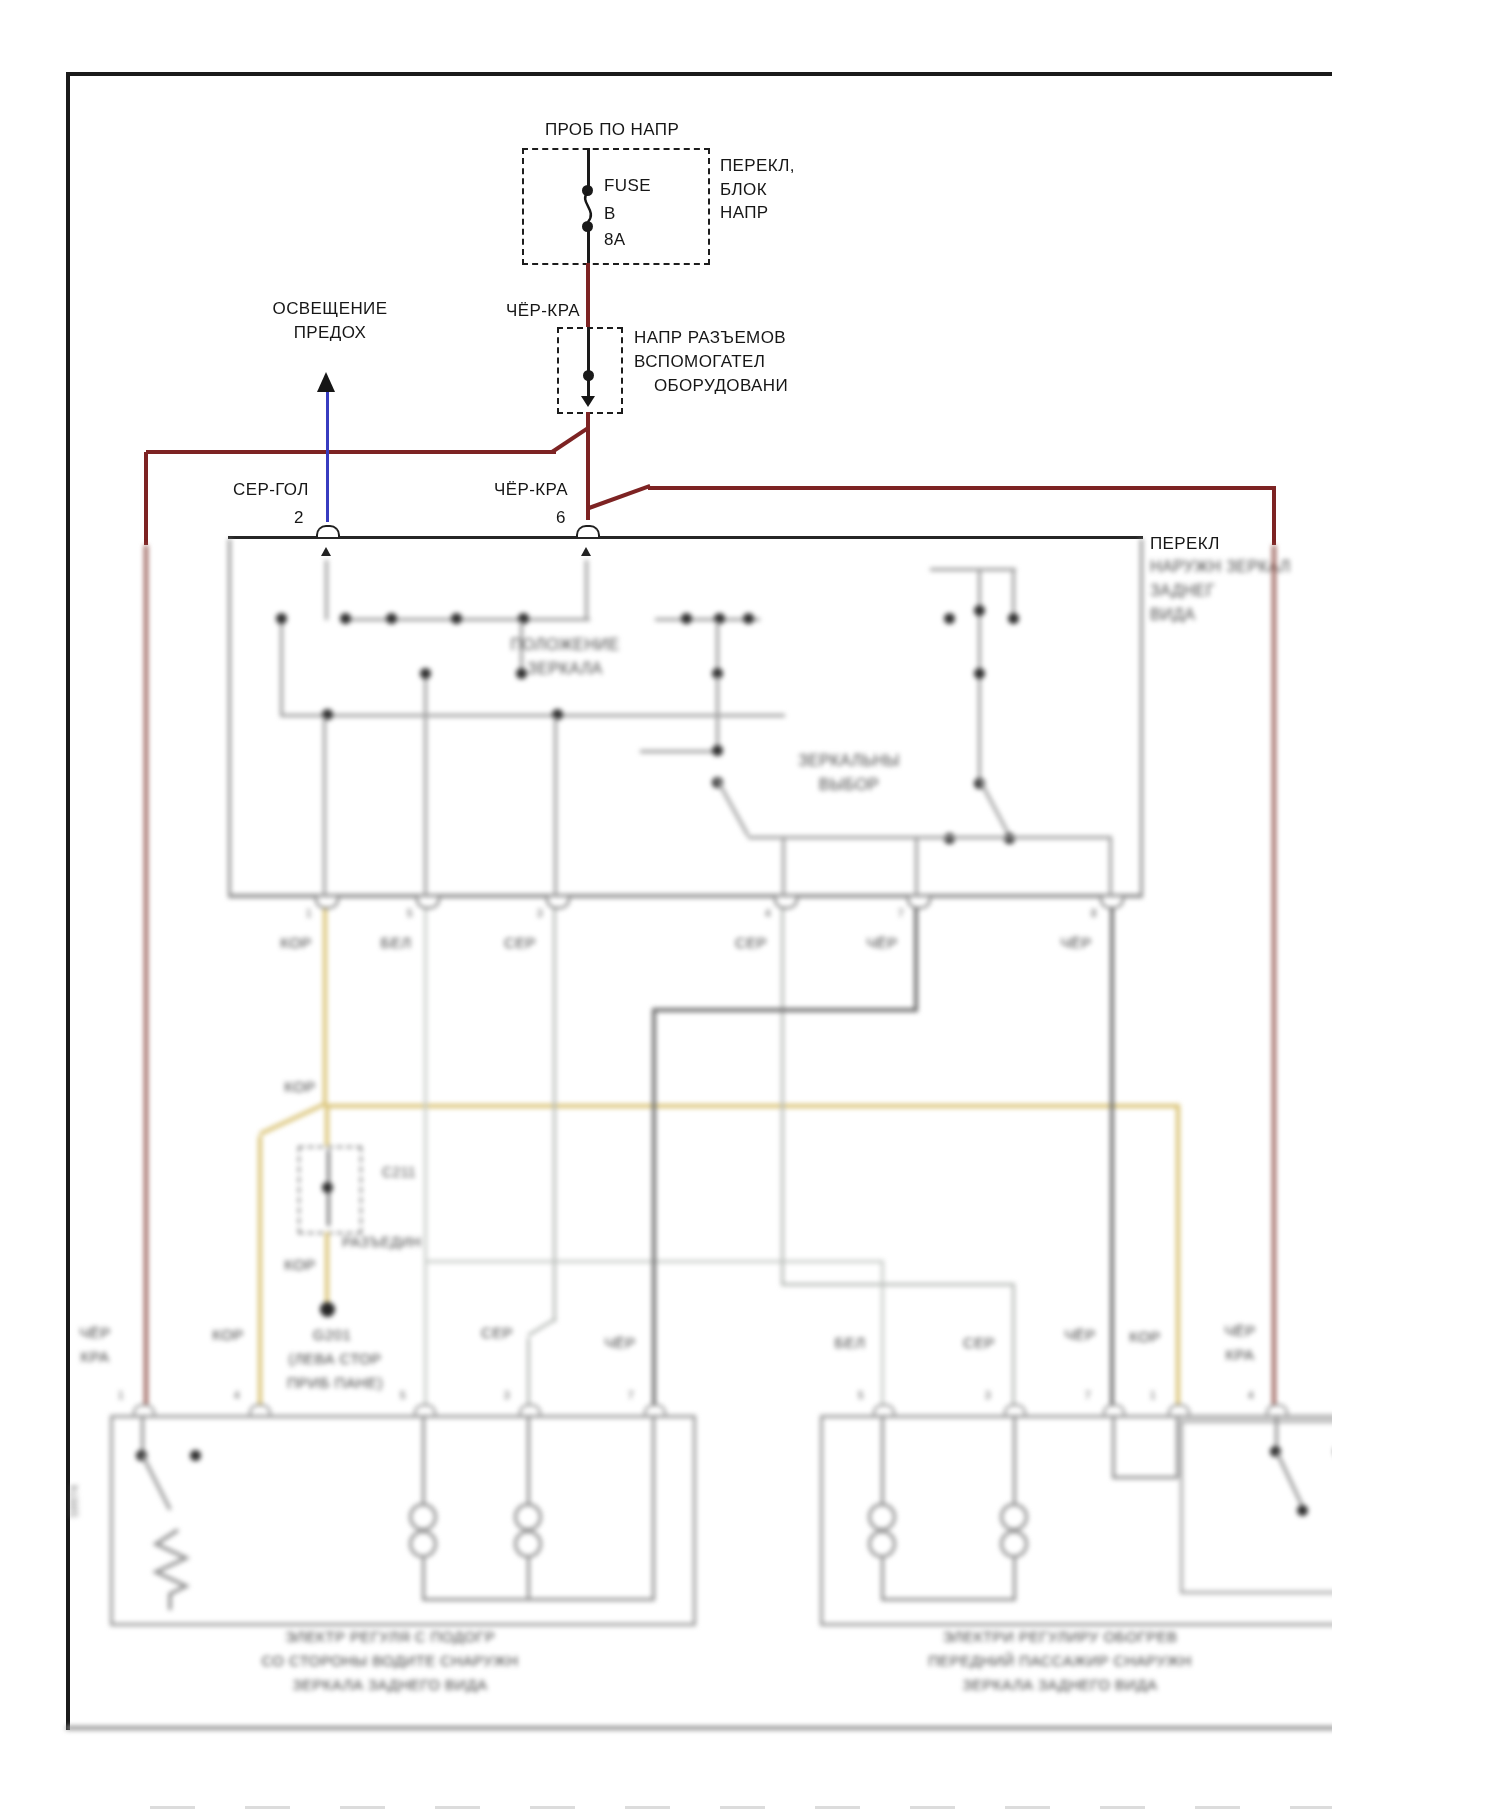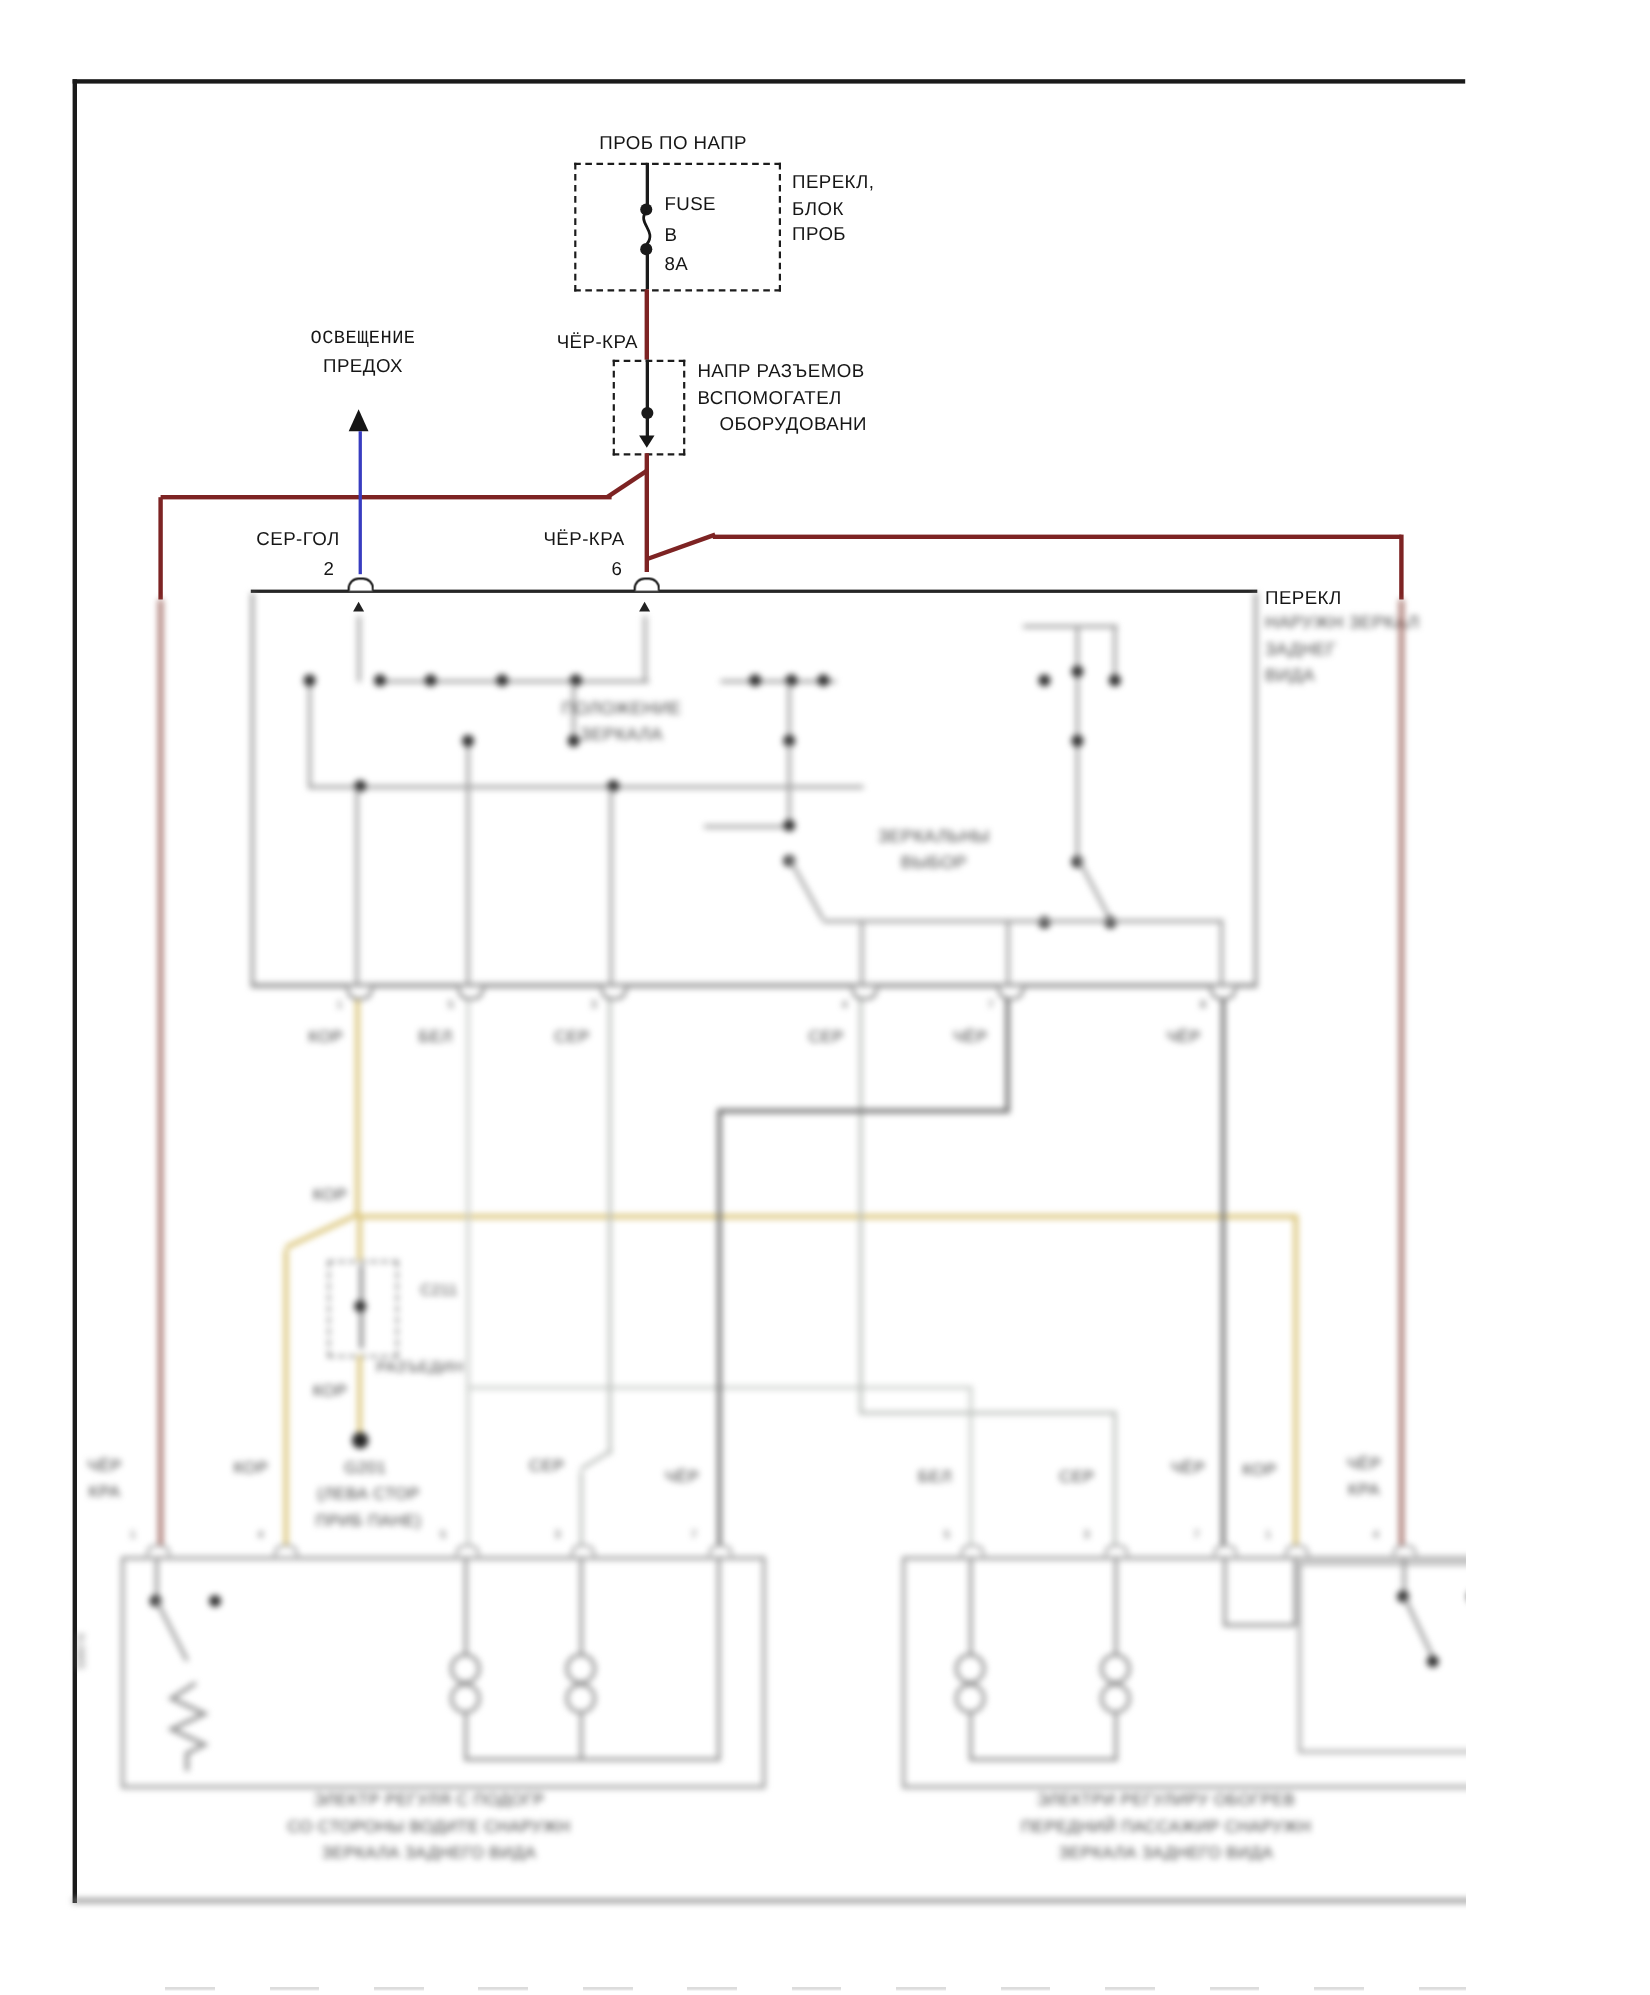--- a/index.html
+++ b/index.html
@@ -59,21 +59,21 @@
     <svg style="position:absolute;left:576px;top:190px;" width="24" height="36" viewBox="0 0 24 36">
       <path d="M12,2 C2,12 22,20 12,32" stroke="#161616" stroke-width="2.5" fill="none"></path>
     </svg>
     <div class="dot" style="left:582px;top:221px;"></div>
     <div class="w blk" style="left:587px;top:230px;width:3px;height:33px;"></div>
     <span class="lbl" style="left:604px;top:176px;">FUSE</span>
     <span class="lbl" style="left:604px;top:204px;">B</span>
     <span class="lbl" style="left:604px;top:230px;">8A</span>
     <span class="lbl" style="left:720px;top:156px;">ПЕРЕКЛ,</span>
     <span class="lbl" style="left:720px;top:180px;">БЛОК</span>
-    <span class="lbl" style="left:720px;top:203px;">ПРОБ</span>
+    <span class="lbl" style="left:720px;top:203px;">НАПР</span>
 
     <div class="w red" style="left:586px;top:263px;width:4px;height:64px;"></div>
     <span class="lbl r" style="left:580px;top:301px;">ЧЁР-КРА</span>
 
     <div class="dash" style="left:557px;top:327px;width:62px;height:83px;"></div>
     <div class="w blk" style="left:587px;top:327px;width:3px;height:70px;"></div>
     <div class="dot" style="left:583px;top:370px;"></div>
     <div class="tri-dn" style="left:581px;top:396px;"></div>
     <span class="lbl" style="left:634px;top:328px;">НАПР РАЗЪЕМОВ</span>
     <span class="lbl" style="left:634px;top:352px;">ВСПОМОГАТЕЛ</span>
@@ -81,21 +81,21 @@
 
     <div class="w red" style="left:586px;top:412px;width:4px;height:18px;"></div>
     <div class="w red rot" style="left:552px;top:450px;width:44px;height:4px;transform:rotate(-33.7deg);"></div>
     <div class="w red" style="left:146px;top:450px;width:410px;height:4px;"></div>
     <div class="w red" style="left:144px;top:452px;width:4px;height:93px;"></div>
     <div class="w red" style="left:586px;top:427px;width:4px;height:93px;"></div>
     <div class="w red rot" style="left:589px;top:506px;width:65px;height:4px;transform:rotate(-19.8deg);"></div>
     <div class="w red" style="left:648px;top:486px;width:626px;height:4px;"></div>
     <div class="w red" style="left:1272px;top:486px;width:4px;height:59px;"></div>
 
-    <span class="lbl c" style="left:330px;top:299px;font-family:Liberation Mono, monospace;">ОСВЕЩЕНИЕ</span>
+    <span class="lbl c" style="left:330px;top:299px;">ОСВЕЩЕНИЕ</span>
     <span class="lbl c" style="left:330px;top:323px;">ПРЕДОХ</span>
     <div class="tri-up" style="left:317px;top:372px;"></div>
     <div class="w blu" style="left:326px;top:392px;width:3px;height:130px;"></div>
     <span class="lbl" style="left:233px;top:480px;">СЕР-ГОЛ</span>
     <span class="lbl" style="left:294px;top:508px;">2</span>
     <span class="lbl" style="left:494px;top:480px;">ЧЁР-КРА</span>
     <span class="lbl" style="left:556px;top:508px;">6</span>
 
     <div class="w edge" style="left:228px;top:536px;width:915px;height:3px;"></div>
     <div class="pinu" style="left:316px;top:525px;"></div>

